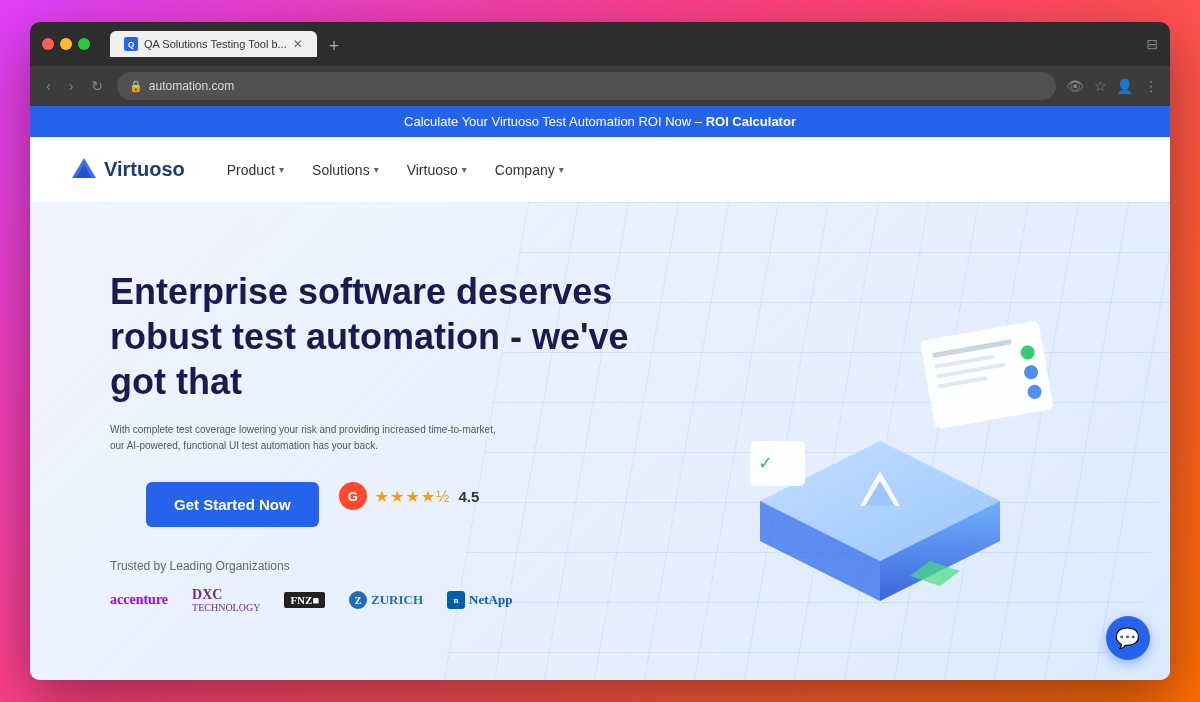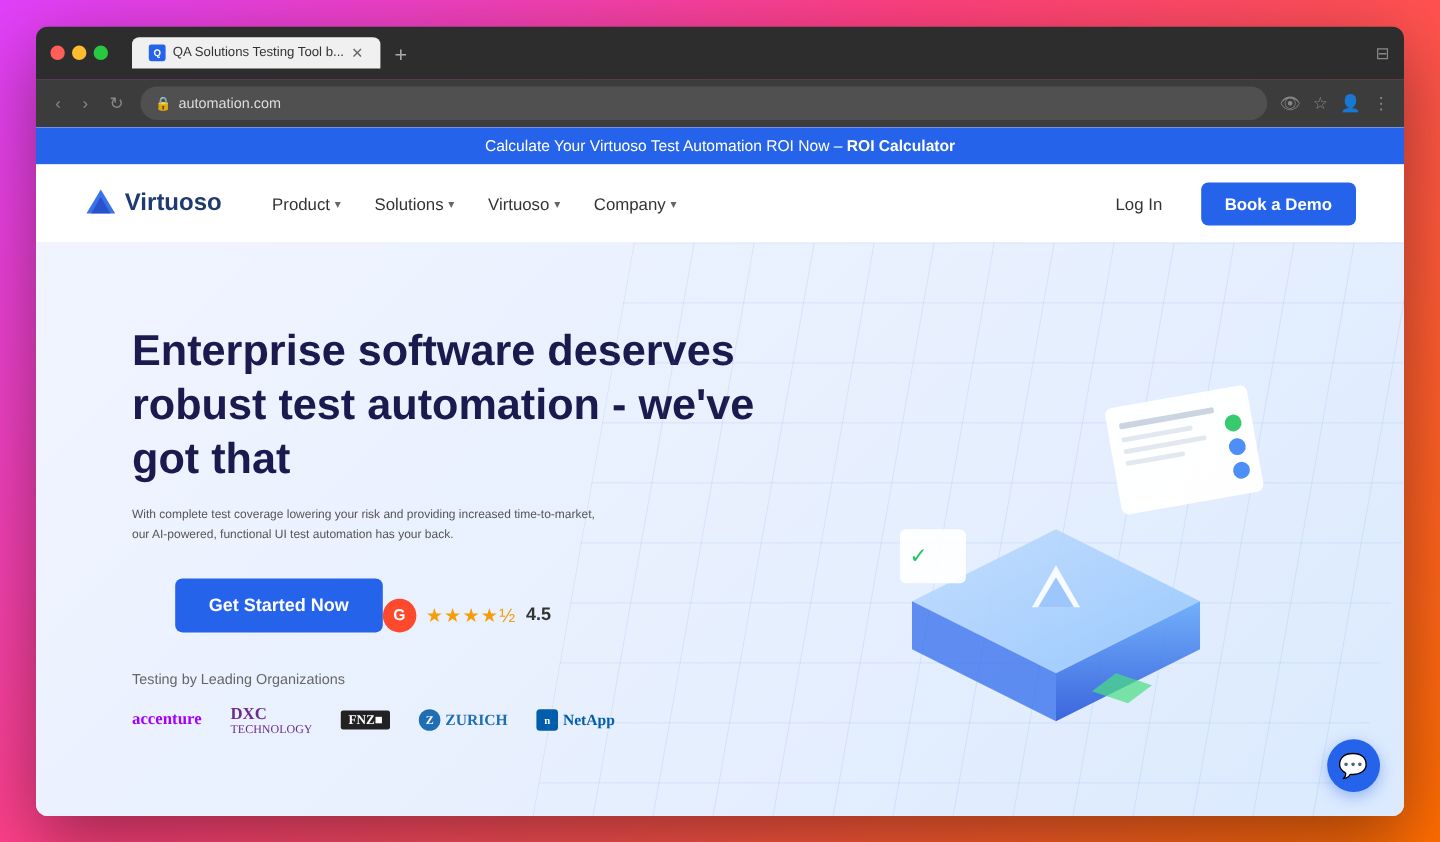--- a/index.html
+++ b/index.html
@@ -269,21 +269,22 @@
     .hero-subtitle {
       font-size: 10px;
       color: #555;
       line-height: 1.6;
       margin-bottom: 28px;
       max-width: 400px;
     }
 
     .hero-cta {
       display: flex;
-      align-items: flex-end;
+      align-items: flex-start;
+      gap: 20px;
       margin-bottom: 24px;
       padding-left: 36px;
     }
 
     .btn-cta {
       background: #2563eb;
       color: white;
       border: none;
       border-radius: 6px;
       padding: 14px 28px;
@@ -475,42 +476,38 @@
         <div class="nav-item">
           <span>Virtuoso</span>
           <span class="chevron">▾</span>
         </div>
         <div class="nav-item">
           <span>Company</span>
           <span class="chevron">▾</span>
         </div>
       </div>
 
-      <div class="nav-actions">
-        <span class="btn-login">Log In</span>
-        <button class="btn-demo">Book a Demo</button>
-      </div>
     </nav>
 
     <div class="hero">
       <div class="hero-content">
         <h1 class="hero-title">Enterprise software deserves robust test automation - we've got that</h1>
         <p class="hero-subtitle">With complete test coverage lowering your risk and providing increased time-to-market, our AI-powered, functional UI test automation has your back.</p>
 
         <div class="hero-cta">
           <button class="btn-cta">Get Started Now</button>
           <div class="rating">
             <div class="g2-logo">G</div>
             <span class="stars">★★★★½</span>
             <span class="rating-score">4.5</span>
           </div>
         </div>
 
         <div class="trusted-section">
-          <p class="trusted-label">Testing by Leading Organizations</p>
+          <p class="trusted-label">Trusted by Leading Organizations</p>
           <div class="logos">
             <span class="company-logo accenture">accenture</span>
             <span class="company-logo dxc">
               <span style="font-weight:900;font-size:14px;">DXC</span>
               <span style="font-size:10px;font-weight:400;display:block;line-height:1;">TECHNOLOGY</span>
             </span>
             <span class="company-logo fnz">FNZ■</span>
             <span class="company-logo zurich">
               <span class="zurich-icon">Z</span>
               ZURICH

